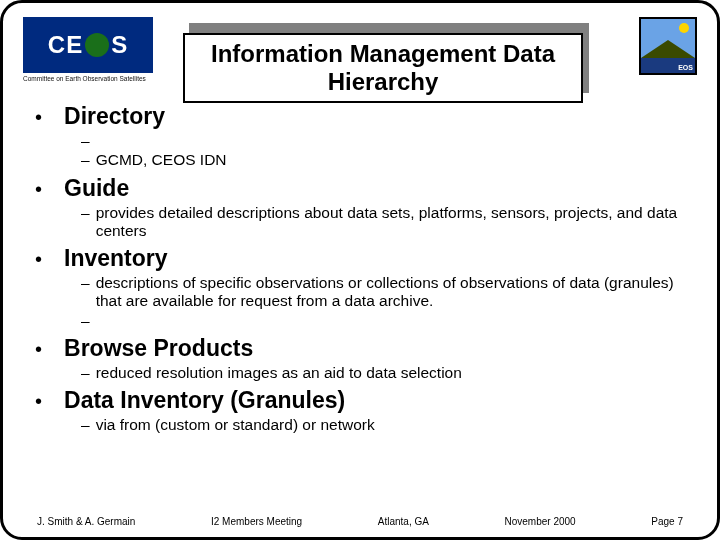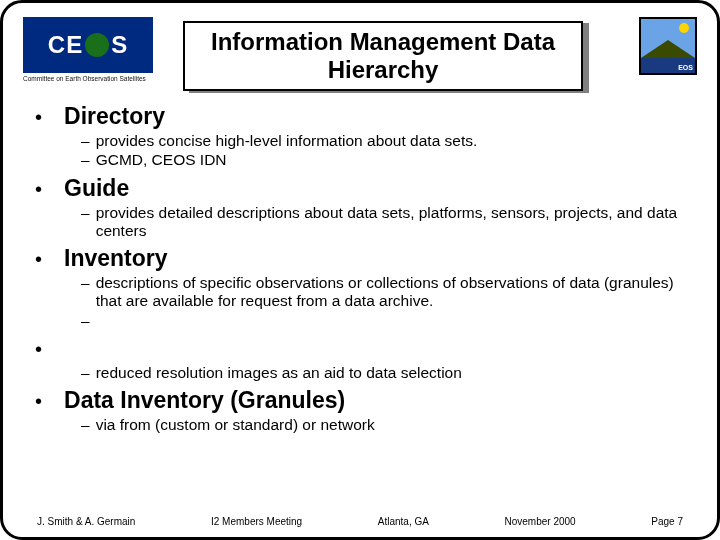--- a/index.html
+++ b/index.html
@@ -16,21 +16,21 @@
       border-radius: 0; display: flex; align-items: center; justify-content: center;
       color: #fff; font-weight: bold; font-size: 24px; letter-spacing: 1px;
     }
     .logo-left .earth { width: 24px; height: 24px; background: #1a6f1a; border-radius: 50%; display: inline-block; margin: 0 2px; }
     .logo-caption { position: absolute; left: 0; top: 58px; font-size: 6.5px; color: #111; }
     .title-box {
       position: absolute; left: 160px; top: 0; width: 400px; height: 70px;
     }
     .title-shadow { position: absolute; left: 6px; top: 6px; width: 100%; height: 100%; background: #808080; }
     .title-front {
-      position: absolute; left: 0; top: 4px; width: 100%; height: 100%;
+      position: absolute; left: 0; top: 16px; width: 100%; height: 100%;
       background: #fff; border: 2px solid #000;
       display: flex; align-items: center; justify-content: center; text-align: center;
       font-size: 24px; font-weight: bold; line-height: 1.15; padding: 8px;
     }
     .logo-right {
       position: absolute; right: 0; top: 0; width: 58px; height: 58px;
       border: 2px solid #000; background: #000;
       display: flex; flex-direction: column;
     }
     .logo-right .sky { flex: 5; background: #6aa3e6; position: relative; }
@@ -76,21 +76,20 @@
 
   <div class="body">
     <div class="item">
       <div class="item-head">
         <div class="bullet-dot">•</div>
         <div class="item-title">Directory</div>
       </div>
       <div class="sub-list">
         <div class="sub-item">
             <span class="dash">–</span>
-            <span>provides concise high-level information about data sets.</span>
           </div>
         <div class="sub-item">
             <span class="dash">–</span>
             <span>GCMD, CEOS IDN</span>
           </div>
       </div>
     </div>
 
     <div class="item">
       <div class="item-head">
@@ -117,20 +116,21 @@
           </div>
         <div class="sub-item">
             <span class="dash">–</span>
           </div>
       </div>
     </div>
 
     <div class="item">
       <div class="item-head">
         <div class="bullet-dot">•</div>
+        <div class="item-title">Browse Products</div>
       </div>
       <div class="sub-list">
         <div class="sub-item">
             <span class="dash">–</span>
             <span>reduced resolution images as an aid to data selection</span>
           </div>
       </div>
     </div>
 
     <div class="item">

